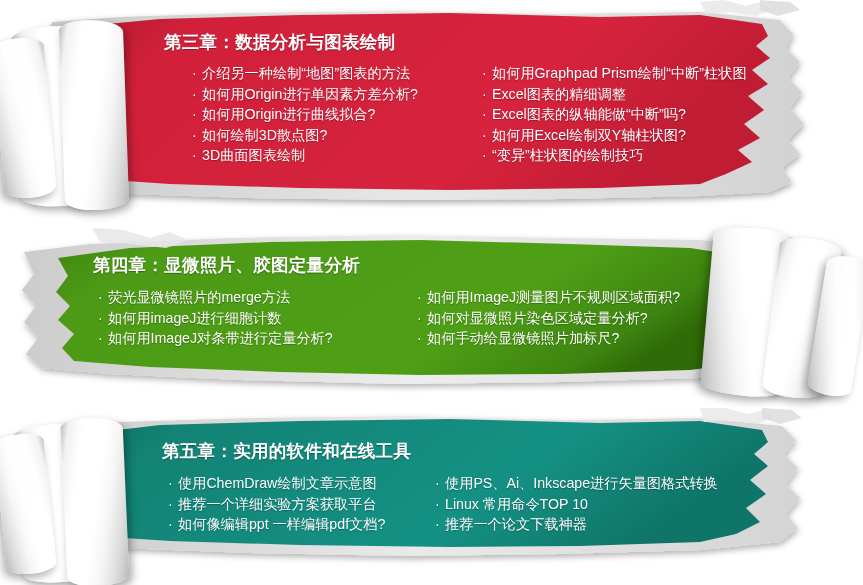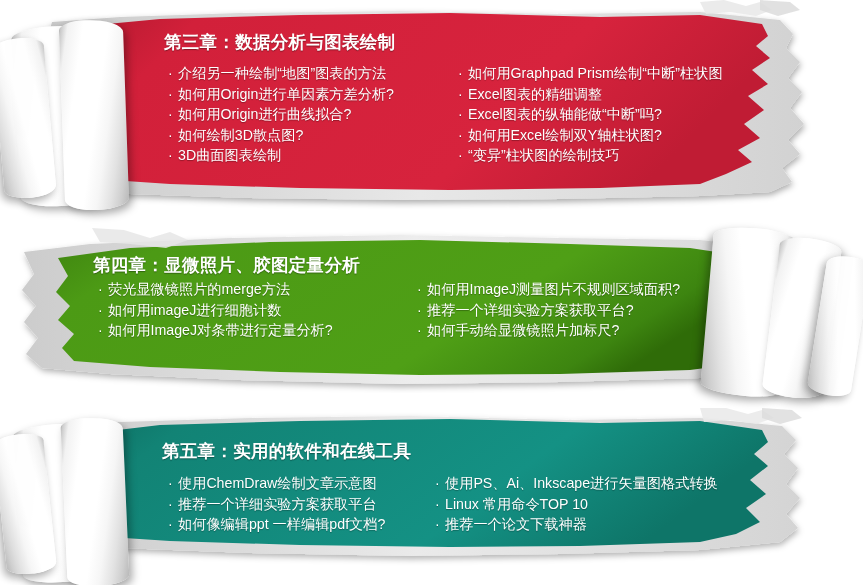--- a/index.html
+++ b/index.html
@@ -107,21 +107,21 @@
       <div class="roll flip" style="left:4px;top:34px;width:52px;height:160px;
            border-radius:52% 48% 46% 50% / 7% 6% 7% 6%;
            transform:rotate(-5deg);opacity:.97;"></div>
       <div class="roll" style="left:68px;top:16px;width:64px;height:190px;
            border-radius:40% 56% 50% 44% / 5% 7% 6% 6%;
            transform:rotate(-2deg);"></div>
     </div>
 
     <div class="content" style="left:0;top:0;width:863px;">
       <div class="chapter-title" style="margin:30px 0 0 164px;">第三章：数据分析与图表绘制</div>
-      <div class="cols" style="margin-top:9px;">
+      <div class="cols" style="margin-top:9px;padding-left:24px;">
         <div class="col" style="margin-left:168px;width:280px;">
           <div class="bullet"><span class="dot">·</span><span>介绍另一种绘制“地图”图表的方法</span></div>
           <div class="bullet"><span class="dot">·</span><span>如何用Origin进行单因素方差分析?</span></div>
           <div class="bullet"><span class="dot">·</span><span>如何用Origin进行曲线拟合?</span></div>
           <div class="bullet"><span class="dot">·</span><span>如何绘制3D散点图?</span></div>
           <div class="bullet"><span class="dot">·</span><span>3D曲面图表绘制</span></div>
         </div>
         <div class="col" style="margin-left:10px;width:300px;">
           <div class="bullet"><span class="dot">·</span><span>如何用Graphpad Prism绘制“中断”柱状图</span></div>
           <div class="bullet"><span class="dot">·</span><span>Excel图表的精细调整</span></div>
@@ -176,29 +176,29 @@
       <div class="roll" style="left:104px;top:18px;width:62px;height:160px;
            border-radius:46% 52% 50% 48% / 6% 6% 7% 6%;
            transform:rotate(7deg);"></div>
       <div class="roll flip" style="left:150px;top:36px;width:44px;height:140px;
            border-radius:52% 44% 48% 50% / 7% 6% 6% 7%;
            transform:rotate(9deg);opacity:.96;"></div>
     </div>
 
     <div class="content" style="left:0;top:0;width:863px;">
       <div class="chapter-title" style="margin:25px 0 0 93px;">第四章：显微照片、胶图定量分析</div>
-      <div class="cols" style="margin-top:2px;">
+      <div class="cols" style="margin-top:10px;">
         <div class="col" style="margin-left:98px;width:315px;">
           <div class="bullet"><span class="dot">·</span><span>荧光显微镜照片的merge方法</span></div>
           <div class="bullet"><span class="dot">·</span><span>如何用imageJ进行细胞计数</span></div>
           <div class="bullet"><span class="dot">·</span><span>如何用ImageJ对条带进行定量分析?</span></div>
         </div>
         <div class="col" style="margin-left:4px;width:320px;">
           <div class="bullet"><span class="dot">·</span><span>如何用ImageJ测量图片不规则区域面积?</span></div>
-          <div class="bullet"><span class="dot">·</span><span>推荐一个详细实验方案获取平台?</span></div>
+          <div class="bullet"><span class="dot">·</span><span>如何对显微照片染色区域定量分析?</span></div>
           <div class="bullet"><span class="dot">·</span><span>如何手动给显微镜照片加标尺?</span></div>
         </div>
       </div>
     </div>
   </div>
 
   <div class="banner" id="sec3" style="top:408px;height:177px;padding-left:28px;">
 
     <svg class="paper" viewBox="0 0 863 177" preserveAspectRatio="none">
       <defs>

